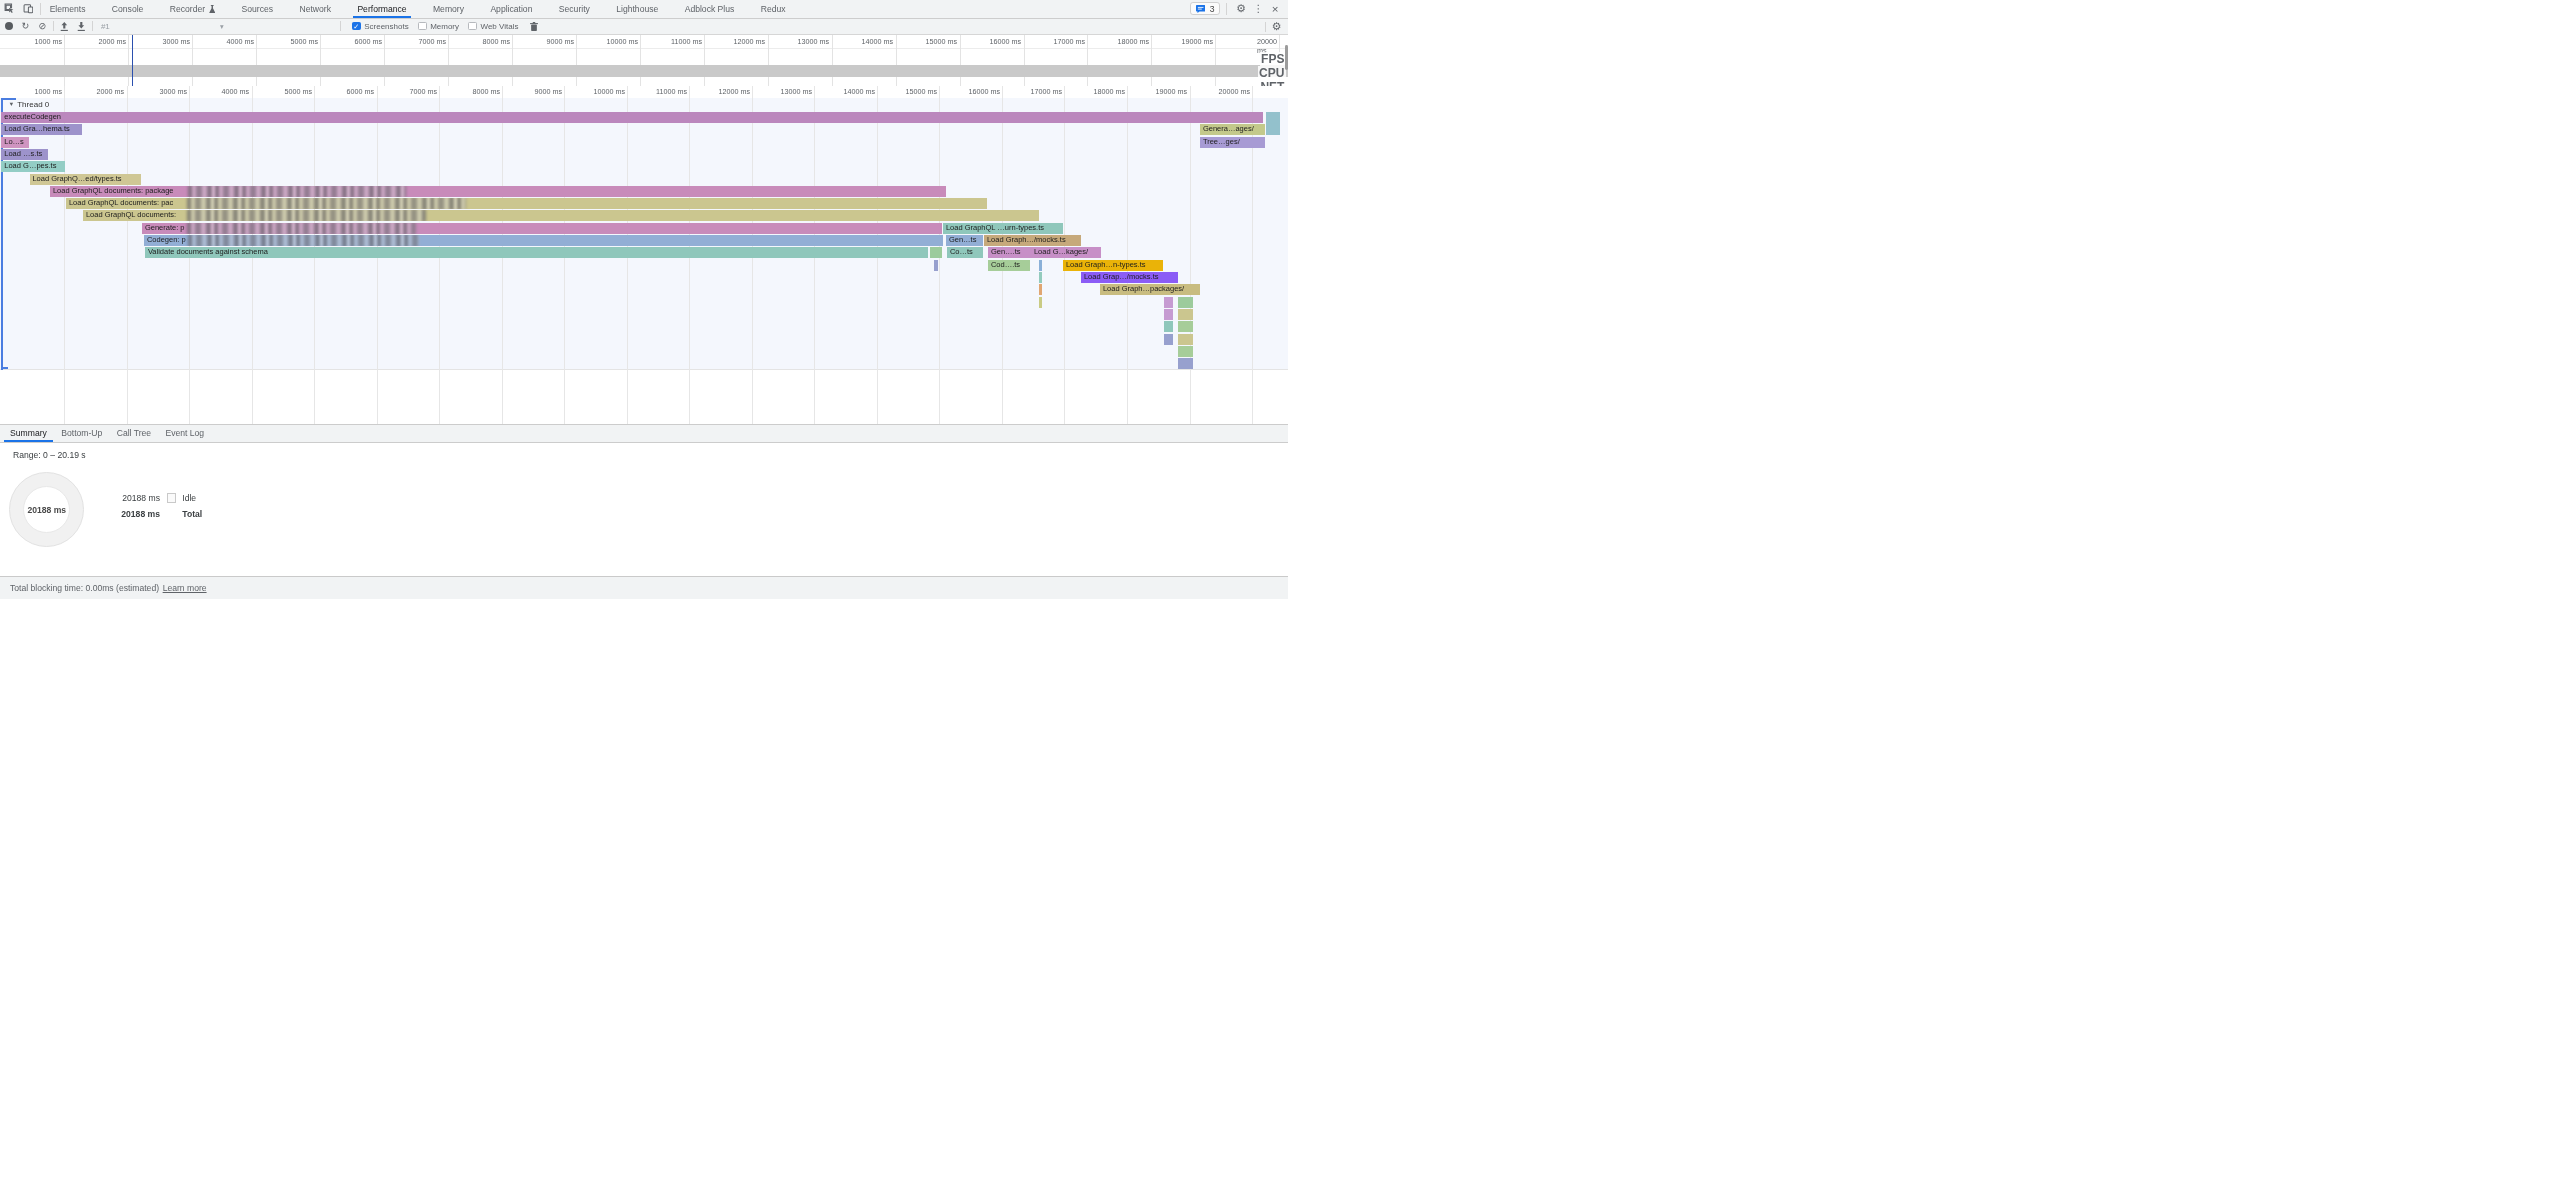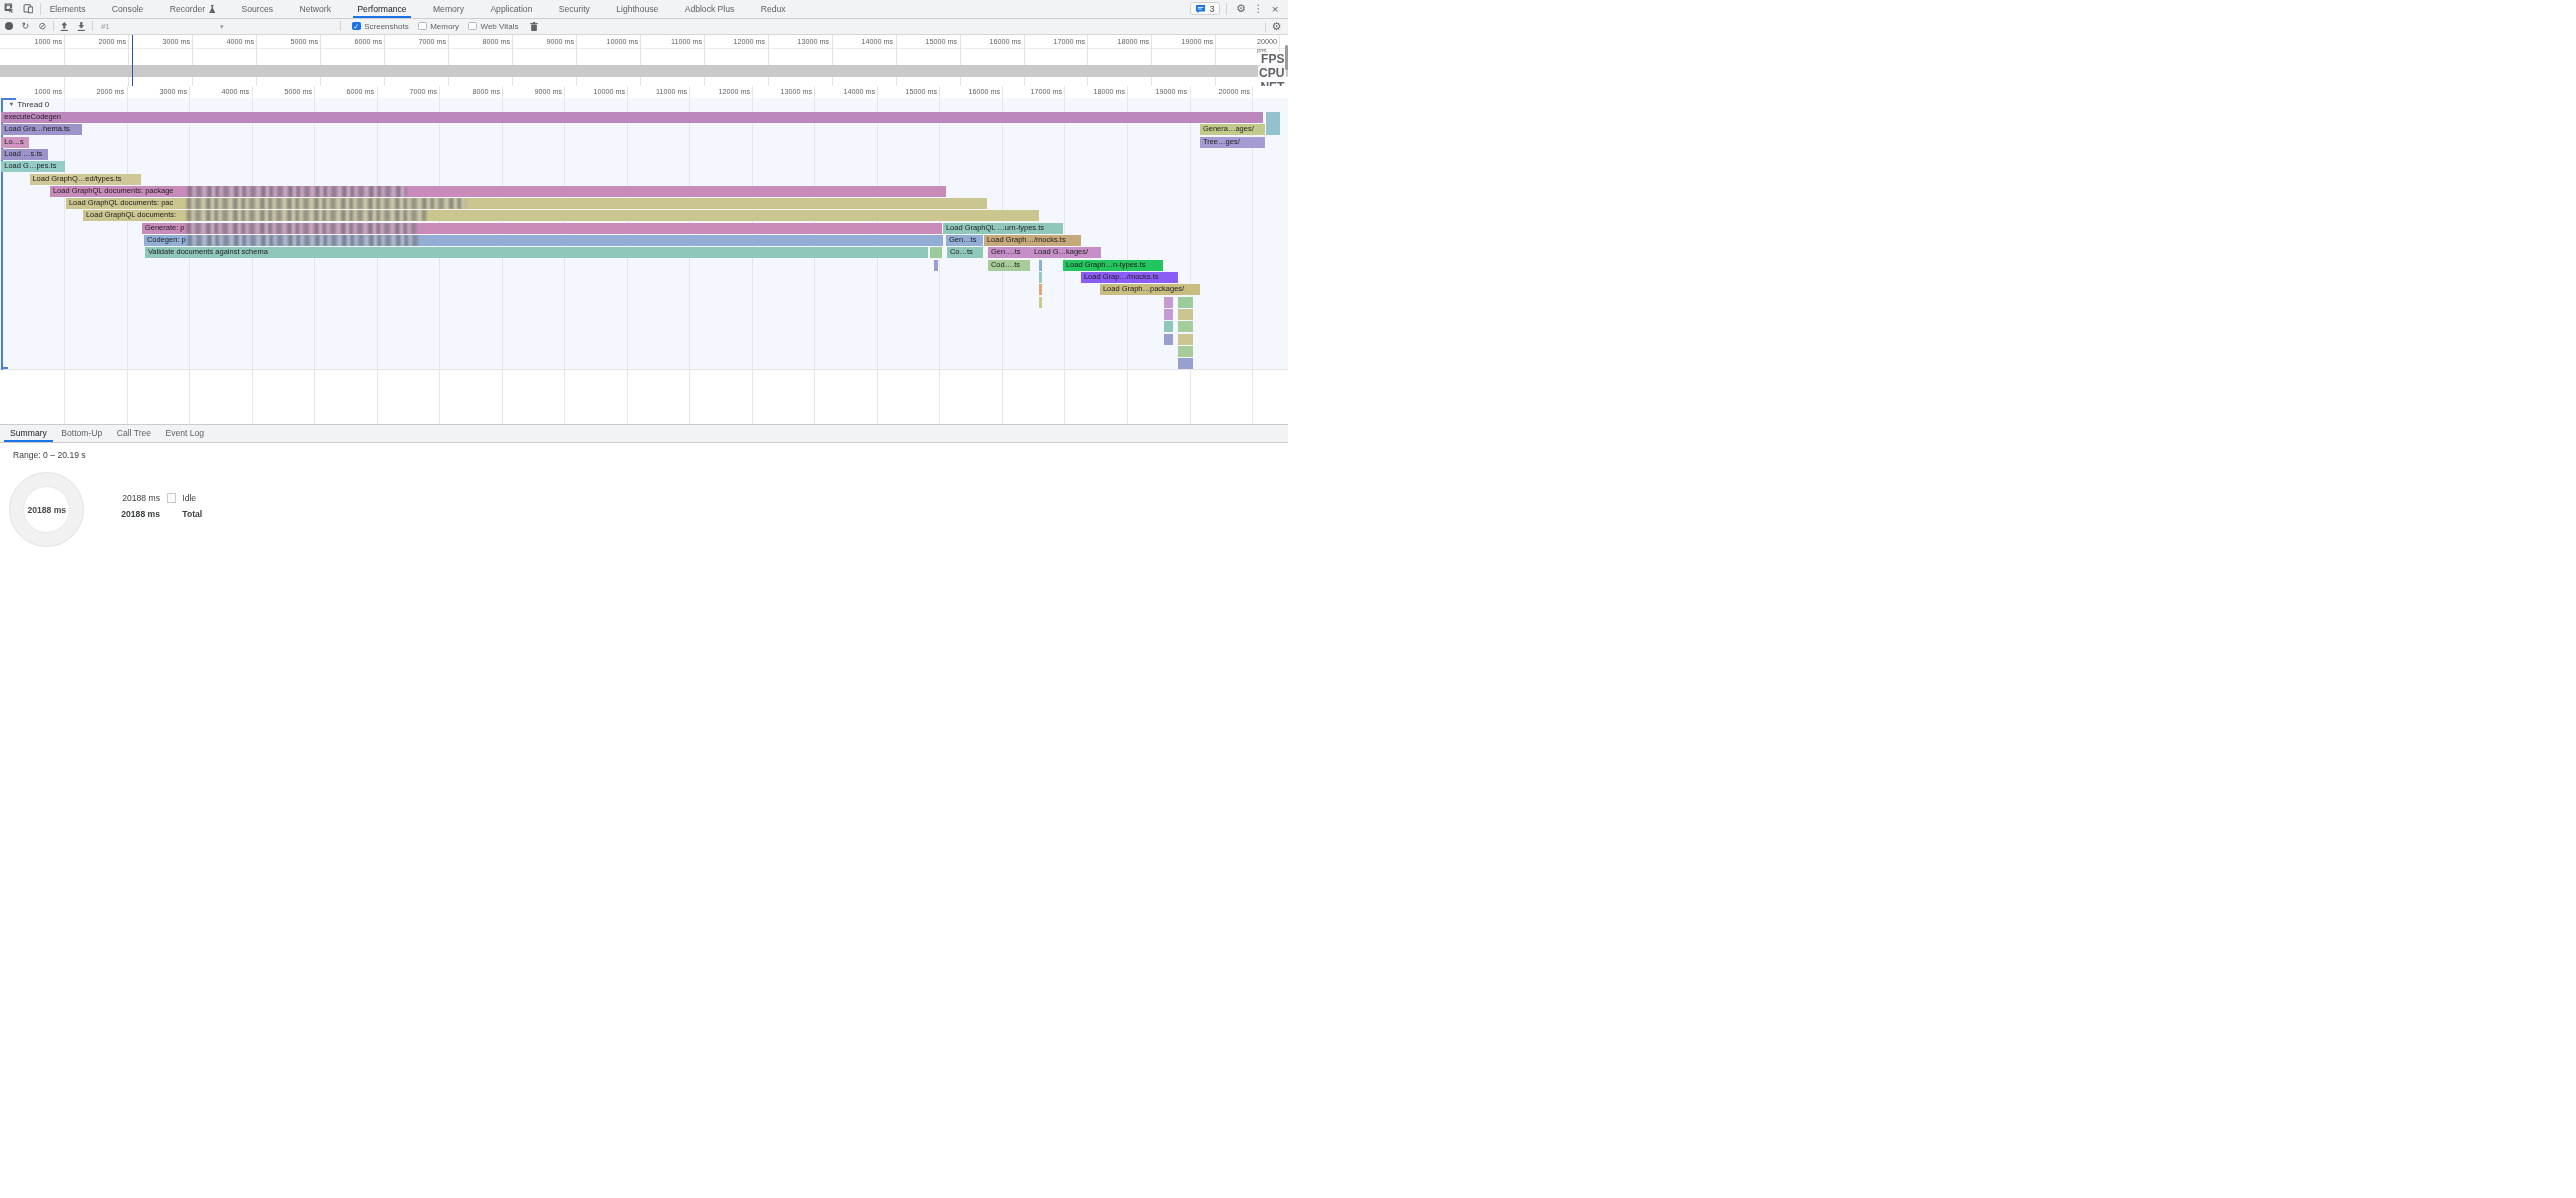--- a/index.html
+++ b/index.html
@@ -354,21 +354,21 @@
         <div class="bar" style="left: 946px; width: 37px; top: 149px; background: rgb(146, 174, 213);"><span>Gen…ts</span></div>
         <div class="bar" style="left: 984px; width: 97px; top: 149px; background: rgb(198, 169, 123);"><span>Load Graph…/mocks.ts</span></div>
         <div class="bar" style="left: 145px; width: 783px; top: 161px; background: rgb(143, 199, 187);"><span>Validate documents against schema</span></div>
         <div class="bar" style="left: 930px; width: 12.2px; top: 161px; background: rgb(156, 203, 156);"></div>
         <div class="bar" style="left: 947px; width: 36px; top: 161px; background: rgb(143, 199, 187);"><span>Co…ts</span></div>
         <div class="bar" style="left: 988px; width: 43px; top: 161px; background: rgb(199, 143, 199);"><span>Gen….ts</span></div>
         <div class="bar" style="left: 1031px; width: 70px; top: 161px; background: rgb(199, 143, 199);"><span>Load G…kages/</span></div>
         <div class="bar" style="left: 934px; width: 4.3px; top: 174px; background: rgb(151, 160, 206);"></div>
         <div class="bar" style="left: 988px; width: 42px; top: 174px; background: rgb(166, 205, 153);"><span>Cod….ts</span></div>
         <div class="bar" style="left: 1039px; width: 2.2px; top: 174px; background: rgb(138, 176, 216);"></div>
-        <div class="bar" style="left: 1063px; width: 100px; top: 174px; background: #22c55e;"><span>Load Graph…n-types.ts</span></div>
+        <div class="bar" style="left: 1063px; width: 100px; top: 174px; background: #eab308;"><span>Load Graph…n-types.ts</span></div>
         <div class="bar" style="left: 1039px; width: 2.2px; top: 186px; background: rgb(147, 203, 189);"></div>
         <div class="bar" style="left: 1081px; width: 97px; top: 186px; background: #8b5cf6;"><span>Load Grap…/mocks.ts</span></div>
         <div class="bar" style="left: 1039px; width: 2.2px; top: 198px; background: rgb(224, 166, 114);"></div>
         <div class="bar" style="left: 1100px; width: 100px; top: 198px; background: rgb(200, 188, 128);"><span>Load Graph…packages/</span></div>
         <div class="bar" style="left: 1039px; width: 2.2px; top: 211px; background: rgb(201, 203, 132);"></div>
         <div class="bar" style="left: 1164px; width: 9.3px; top: 211px; background: rgb(198, 155, 210);"></div>
         <div class="bar" style="left: 1178px; width: 15px; top: 211px; background: rgb(156, 203, 156);"></div>
         <div class="bar" style="left: 1164px; width: 9.3px; top: 223px; background: rgb(198, 155, 210);"></div>
         <div class="bar" style="left: 1178px; width: 15px; top: 223px; background: rgb(203, 198, 143);"></div>
         <div class="bar" style="left: 1164px; width: 9.3px; top: 235px; background: rgb(143, 199, 187);"></div>
@@ -400,15 +400,19 @@
           <span class="lg-lab">Idle</span>
         </div>
         <div class="lg-row">
           <span class="lg-val bold">20188 ms</span>
           <span class="lg-sw hidden"></span>
           <span class="lg-lab bold">Total</span>
         </div>
       </div>
   </div>
 
+  <div id="statusbar">
+    <span>Total blocking time: 0.00ms (estimated)</span>
+    <a>Learn more</a>
+  </div>
 
 </div>
 
 
 </body></html>

